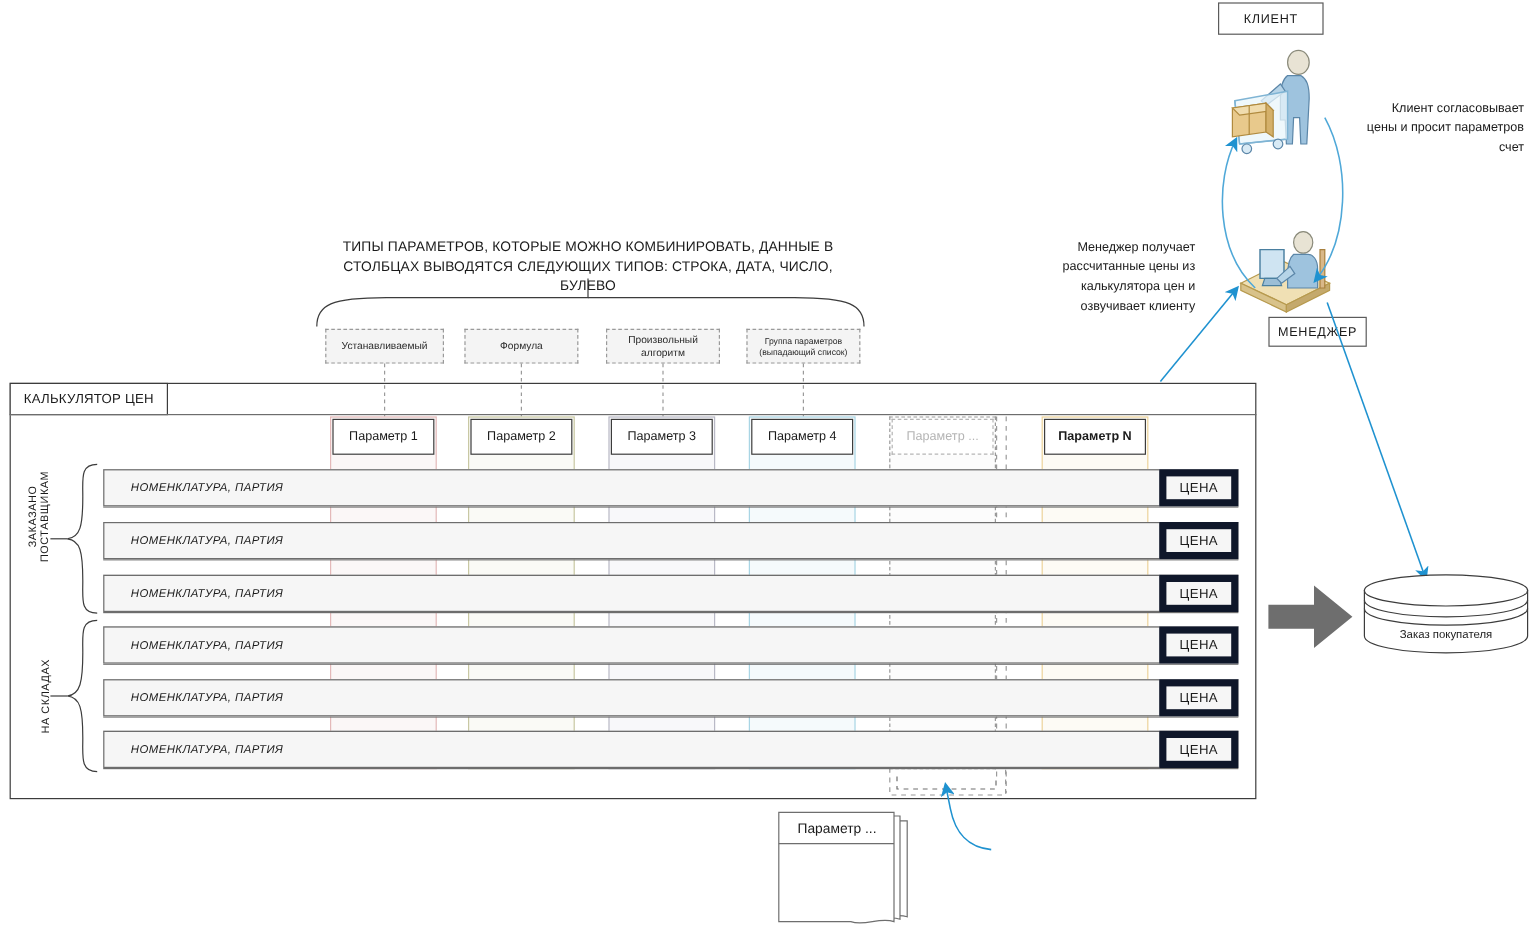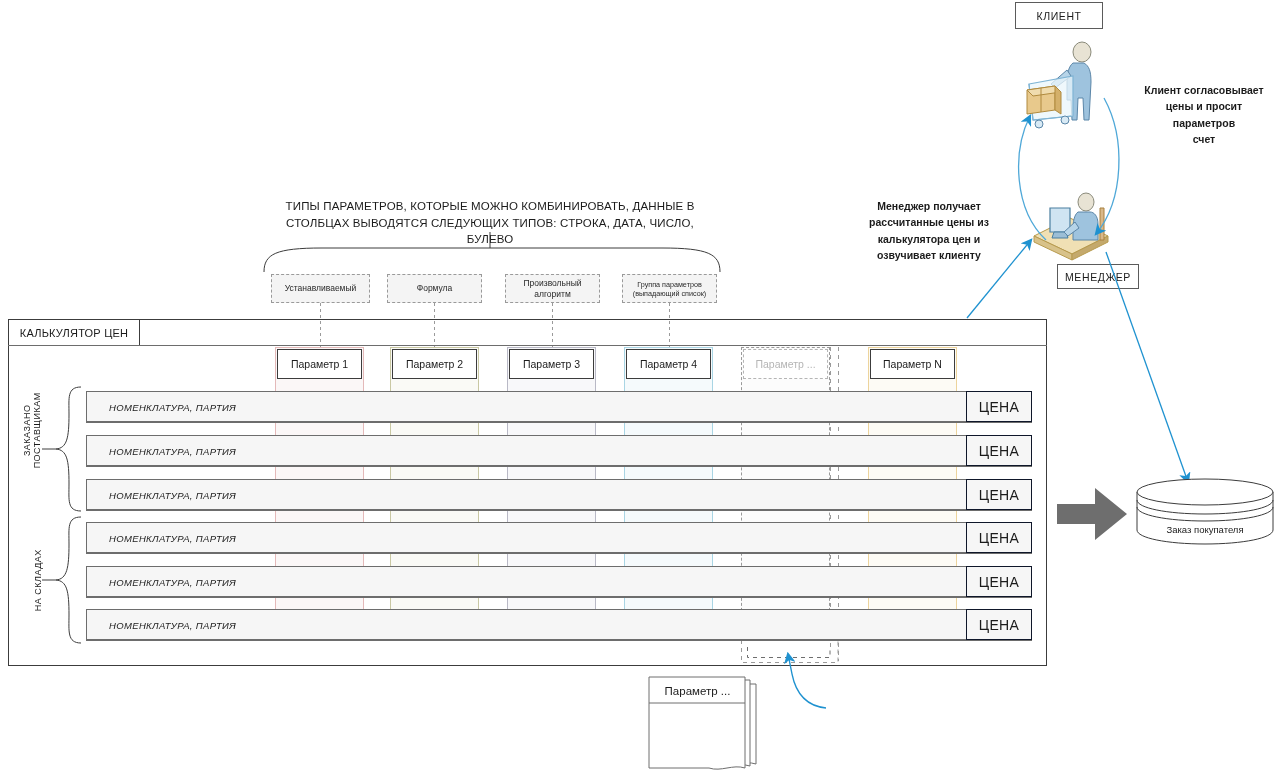--- a/index.html
+++ b/index.html
@@ -73,47 +73,46 @@
     position:absolute;
     left:22px;
     top:50%;
     transform:translateY(-50%);
     font-size:9.5px;
     letter-spacing:.35px;
     color:#1b1b1b;
     white-space:nowrap;
   }
   .pricecell{
-    border:1px solid #0f172a;
+    border:6px solid #0f172a;
     background:#f6f6f6;
     box-sizing:border-box;
-    font-size:14px;
+    font-size:11px;
     letter-spacing:.35px;
     text-align:right;
   }
   .gridline{background:#6d6d6d;height:1px;}
   .colband{box-sizing:border-box;}
   .colband.dash{border:1px dashed #9a9a9a;}
 
   .sidecap{
     font-size:9px;
     letter-spacing:.5px;
     line-height:1.15;
     text-align:center;
     color:#1b1b1b;
     white-space:nowrap;
   }
 
   
   .flowtext{
     font-size:10.5px;
     line-height:1.55;
-    text-align:center;
-    color:#1b1b1b;
-    font-weight:bold;
+    text-align:right;
+    color:#1b1b1b;
   }
   .notetext{
     font-size:10px;
     line-height:1.5;
     text-align:center;
     color:#1b1b1b;
   }
   .rolebox{
     border:1px solid #5b5b5b;
     background:#ffffff;
@@ -198,21 +197,21 @@
   </div>
   <div class="abs colhead ctr" style="left:509px;top:349px;width:85px;height:30px;border-color:#3c3c3c;">
     <span>Параметр 3</span>
   </div>
   <div class="abs colhead ctr" style="left:626px;top:349px;width:85px;height:30px;border-color:#3c3c3c;">
     <span>Параметр 4</span>
   </div>
   <div class="abs colhead ghost ctr" style="left:743px;top:349px;width:85px;height:30px;">
     <span>Параметр ...</span>
   </div>
-  <div class="abs colhead ctr" style="left:870px;top:349px;width:85px;height:30px;border-color:#3c3c3c;">
+  <div class="abs colhead ctr" style="left:870px;top:349px;width:85px;height:30px;border-color:#3c3c3c;font-weight:bold;">
     <span>Параметр N</span>
   </div>
 
   <div class="abs gridline" style="left:8px;top:345px;width:1039px;"></div>
   <div class="abs gridline" style="left:86px;top:391px;width:946px;"></div>
   <div class="abs gridline" style="left:86px;top:422px;width:946px;"></div>
   <div class="abs gridline" style="left:86px;top:435px;width:946px;"></div>
   <div class="abs gridline" style="left:86px;top:466px;width:946px;"></div>
   <div class="abs gridline" style="left:86px;top:479px;width:946px;"></div>
   <div class="abs gridline" style="left:86px;top:510px;width:946px;"></div>

